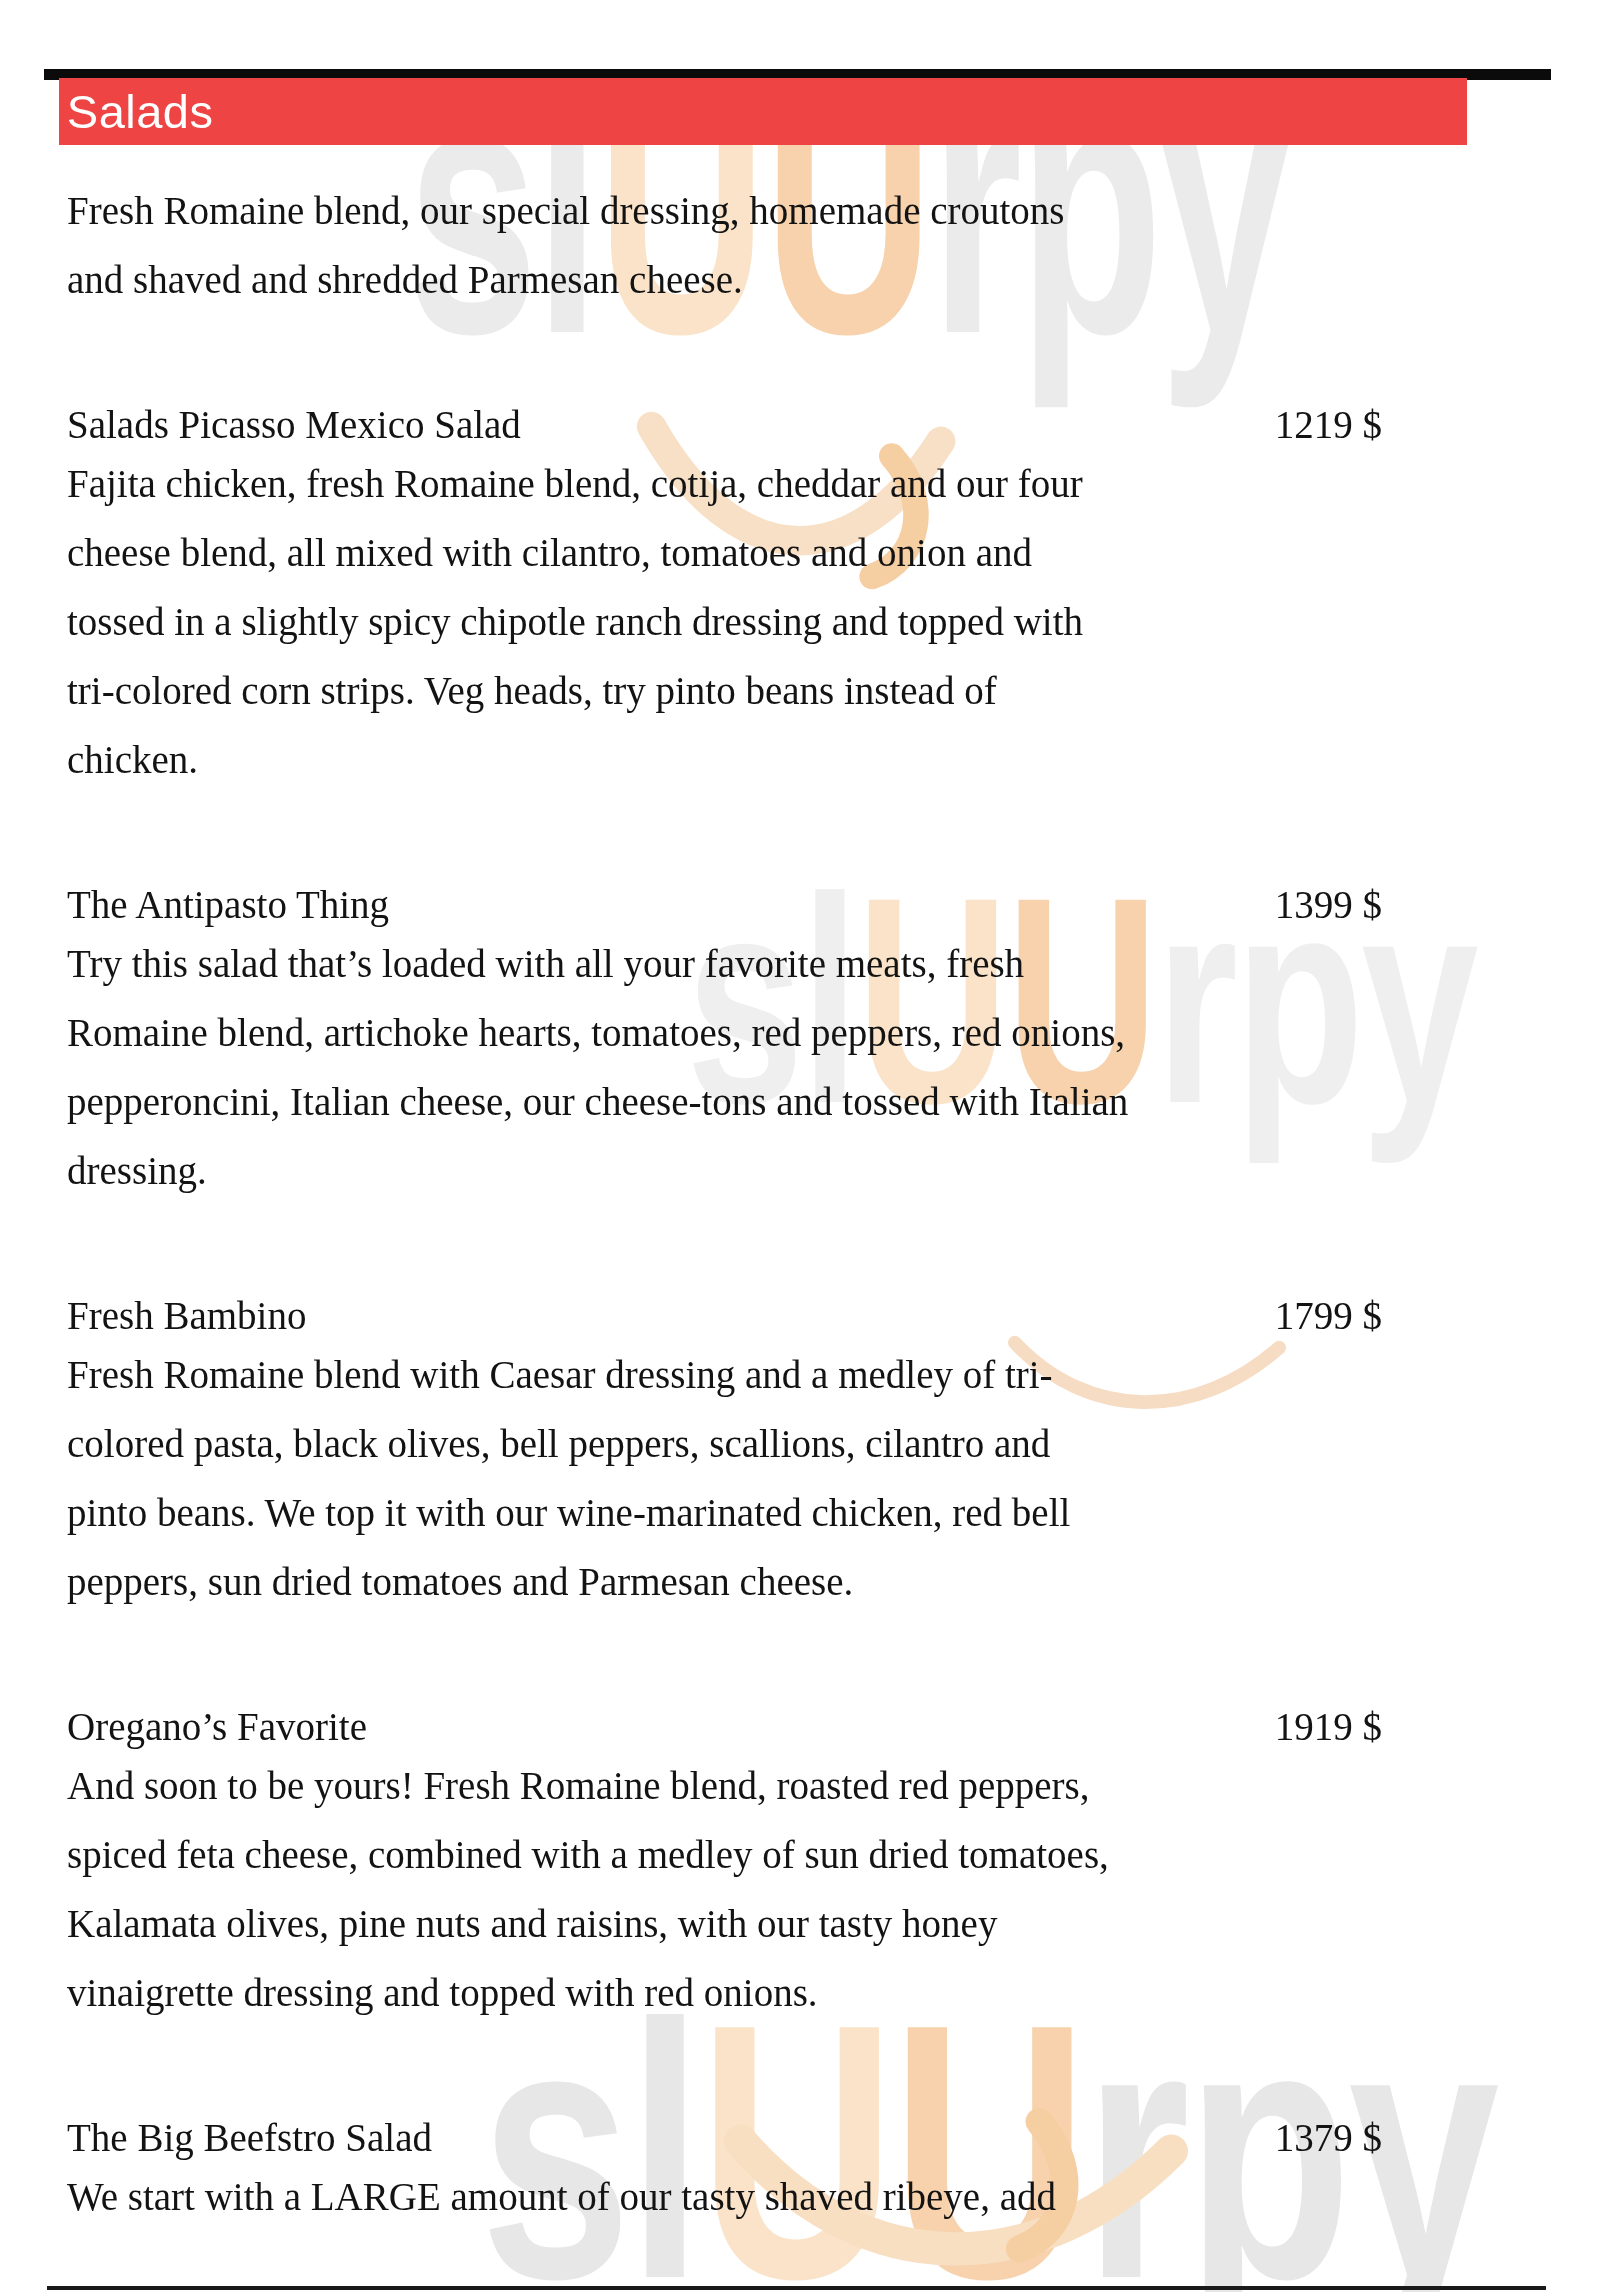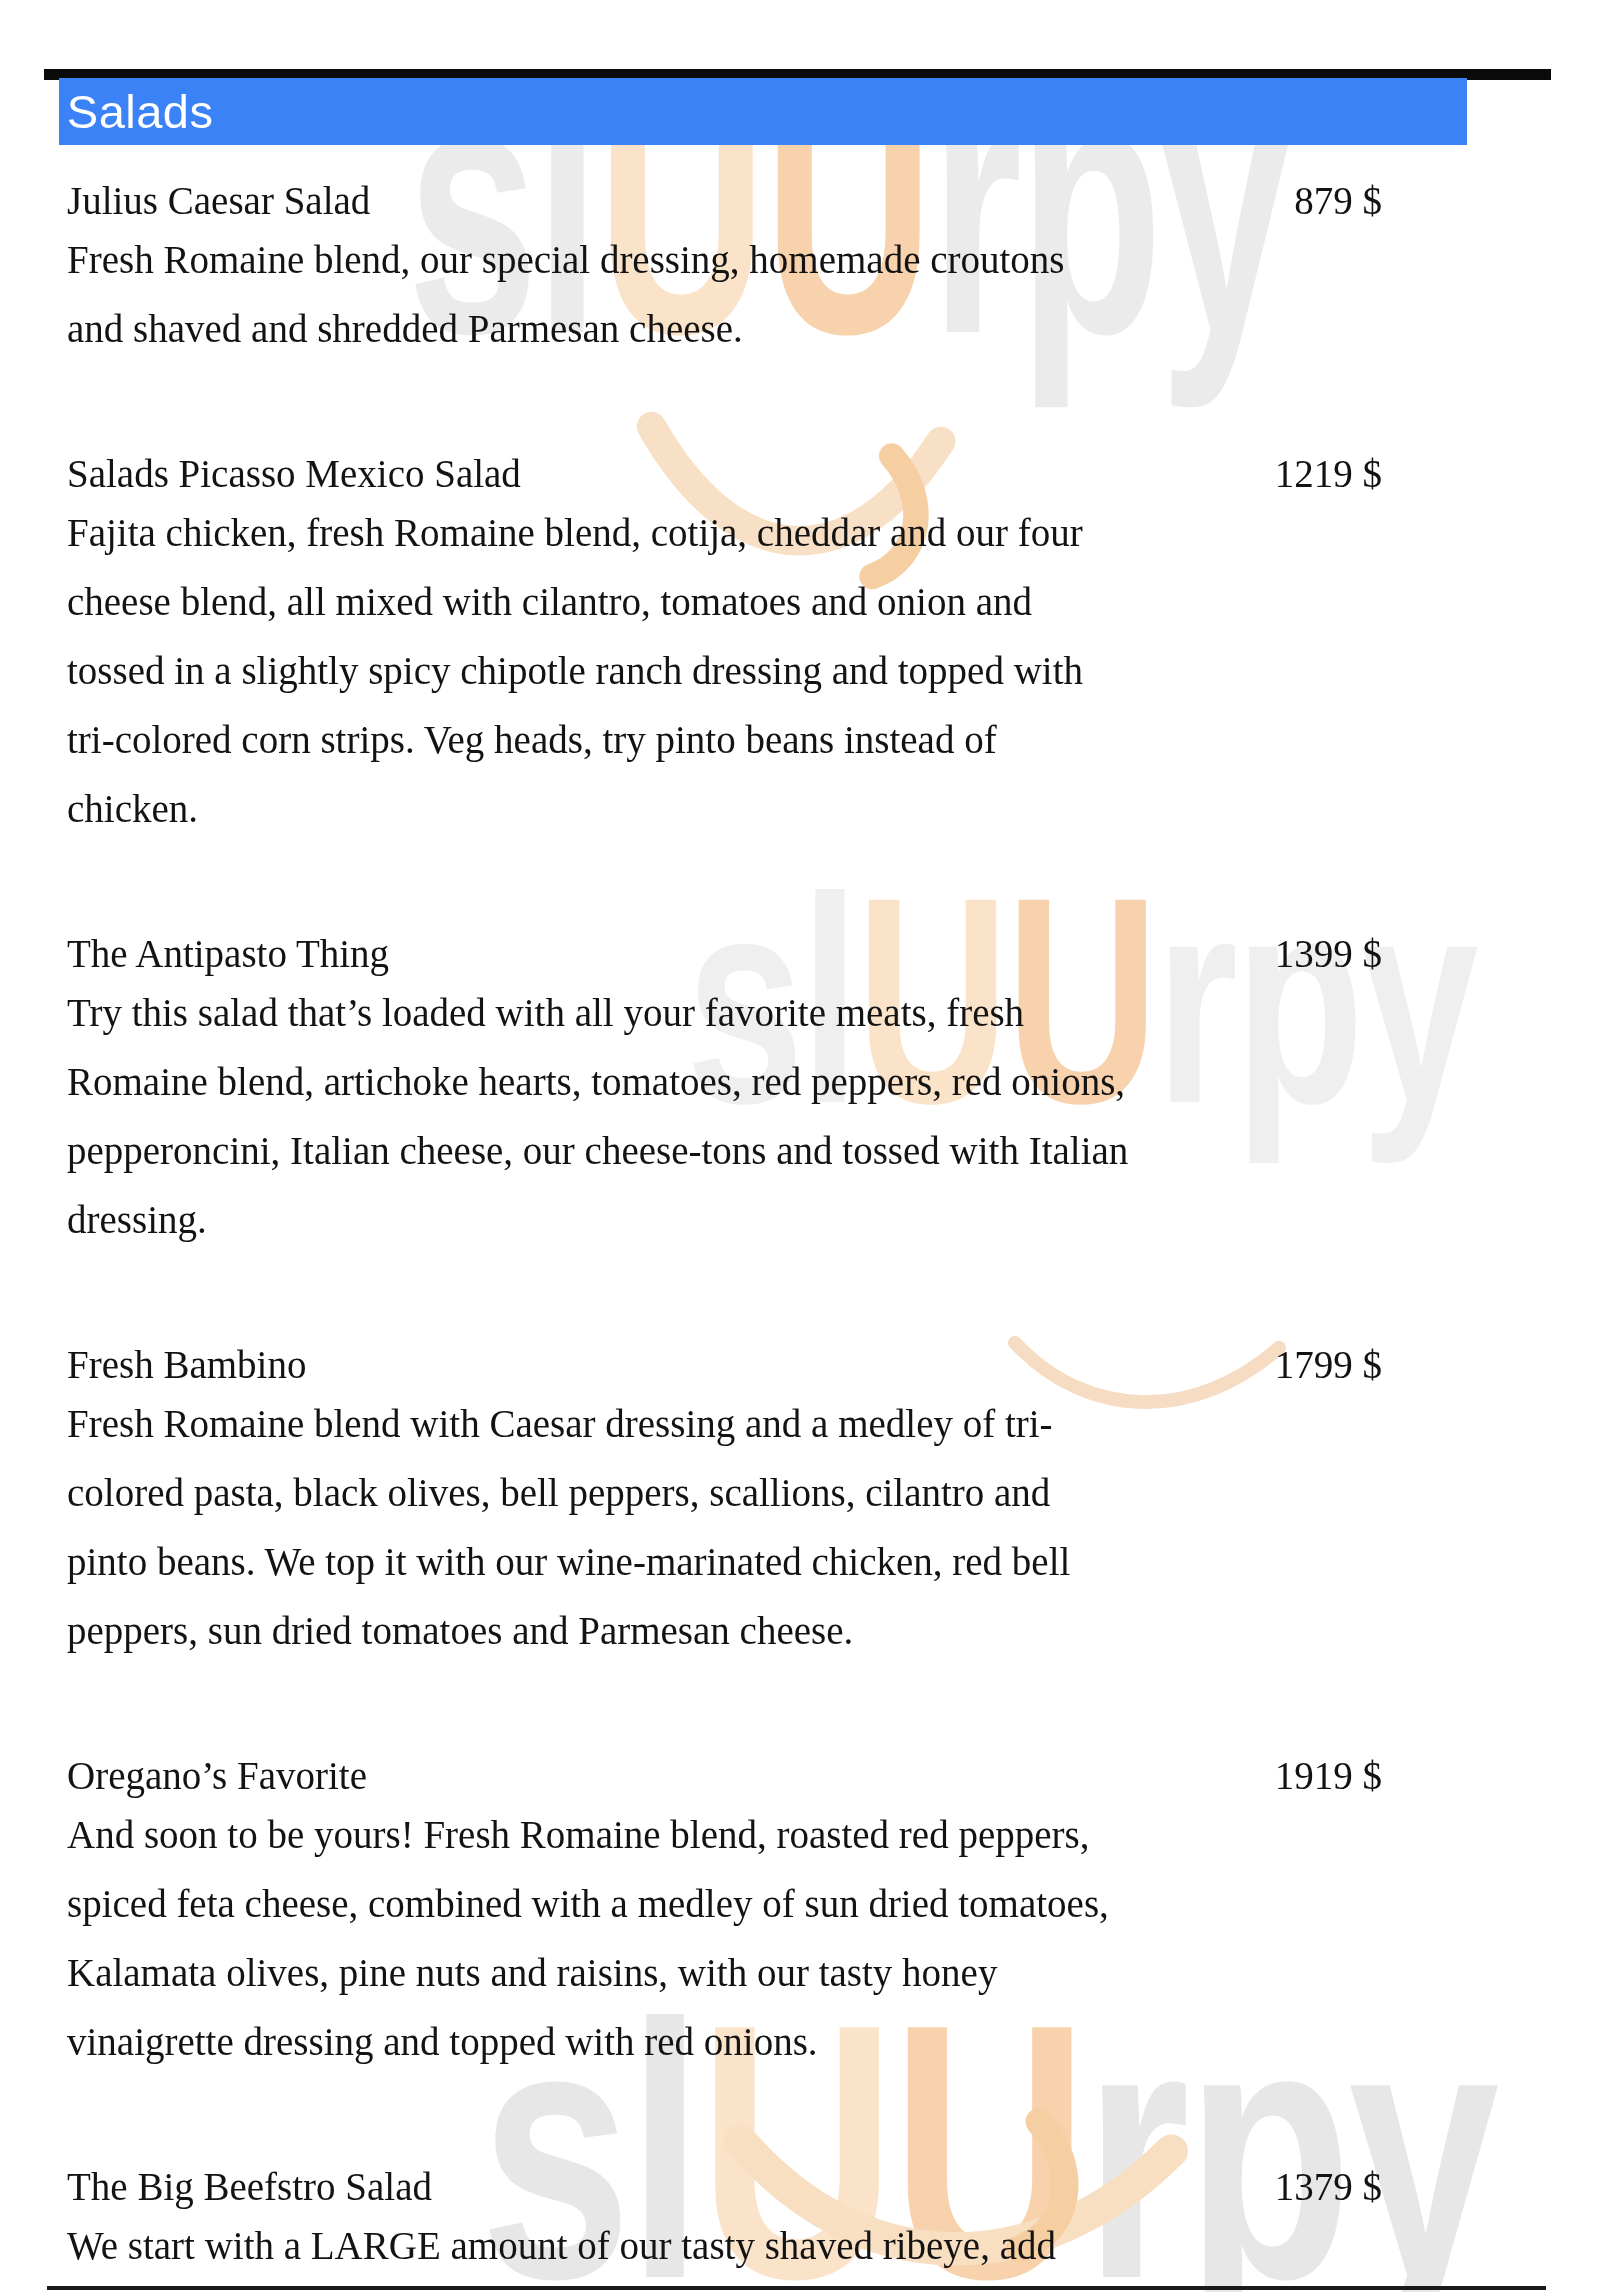--- a/index.html
+++ b/index.html
@@ -31,21 +31,21 @@
   .wm-u1{color:#FAE3C8;}
   .wm-u2{color:#F7D2AC;}
   .wm-smile{position:absolute;}
   
   .top-bar{
     position:absolute;left:44px;top:69px;width:1507px;height:10.8px;
     background:#0B0B0B;z-index:2;
   }
   .header-bar{
     position:absolute;left:59px;top:78px;width:1408px;height:67px;
-    background:#3b82f6;z-index:2;
+    background:#ef4444;z-index:2;
     display:flex;align-items:center;
   }
   .header-title{
     font-family:"Liberation Sans", sans-serif;
     font-size:47px;font-weight:400;color:#FFFFFF;
     padding-left:7.8px;letter-spacing:0.5px;
   }
   .bottom-line{
     position:absolute;left:47px;top:2286px;width:1499px;height:3.9px;
     background:#1A1A1A;z-index:2;
@@ -89,24 +89,20 @@
     </svg>
   </div>
 
   <div class="top-bar"></div>
   <div class="header-bar">
     <span class="header-title">Salads</span>
   </div>
 
   <div class="content">
     <div class="item">
-      <div class="item-head">
-        <span class="item-name">Julius Caesar Salad</span>
-        <span class="item-price">879 $</span>
-      </div>
       <div class="item-desc">Fresh Romaine blend, our special dressing, homemade croutons and shaved and shredded Parmesan cheese.</div>
     </div>
 
 
     <div class="item">
       <div class="item-head">
         <span class="item-name">Salads Picasso Mexico Salad</span>
         <span class="item-price">1219 $</span>
       </div>
       <div class="item-desc">Fajita chicken, fresh Romaine blend, cotija, cheddar and our four cheese blend, all mixed with cilantro, tomatoes and onion and tossed in a slightly spicy chipotle ranch dressing and topped with tri-colored corn strips. Veg heads, try pinto beans instead of chicken.</div>

